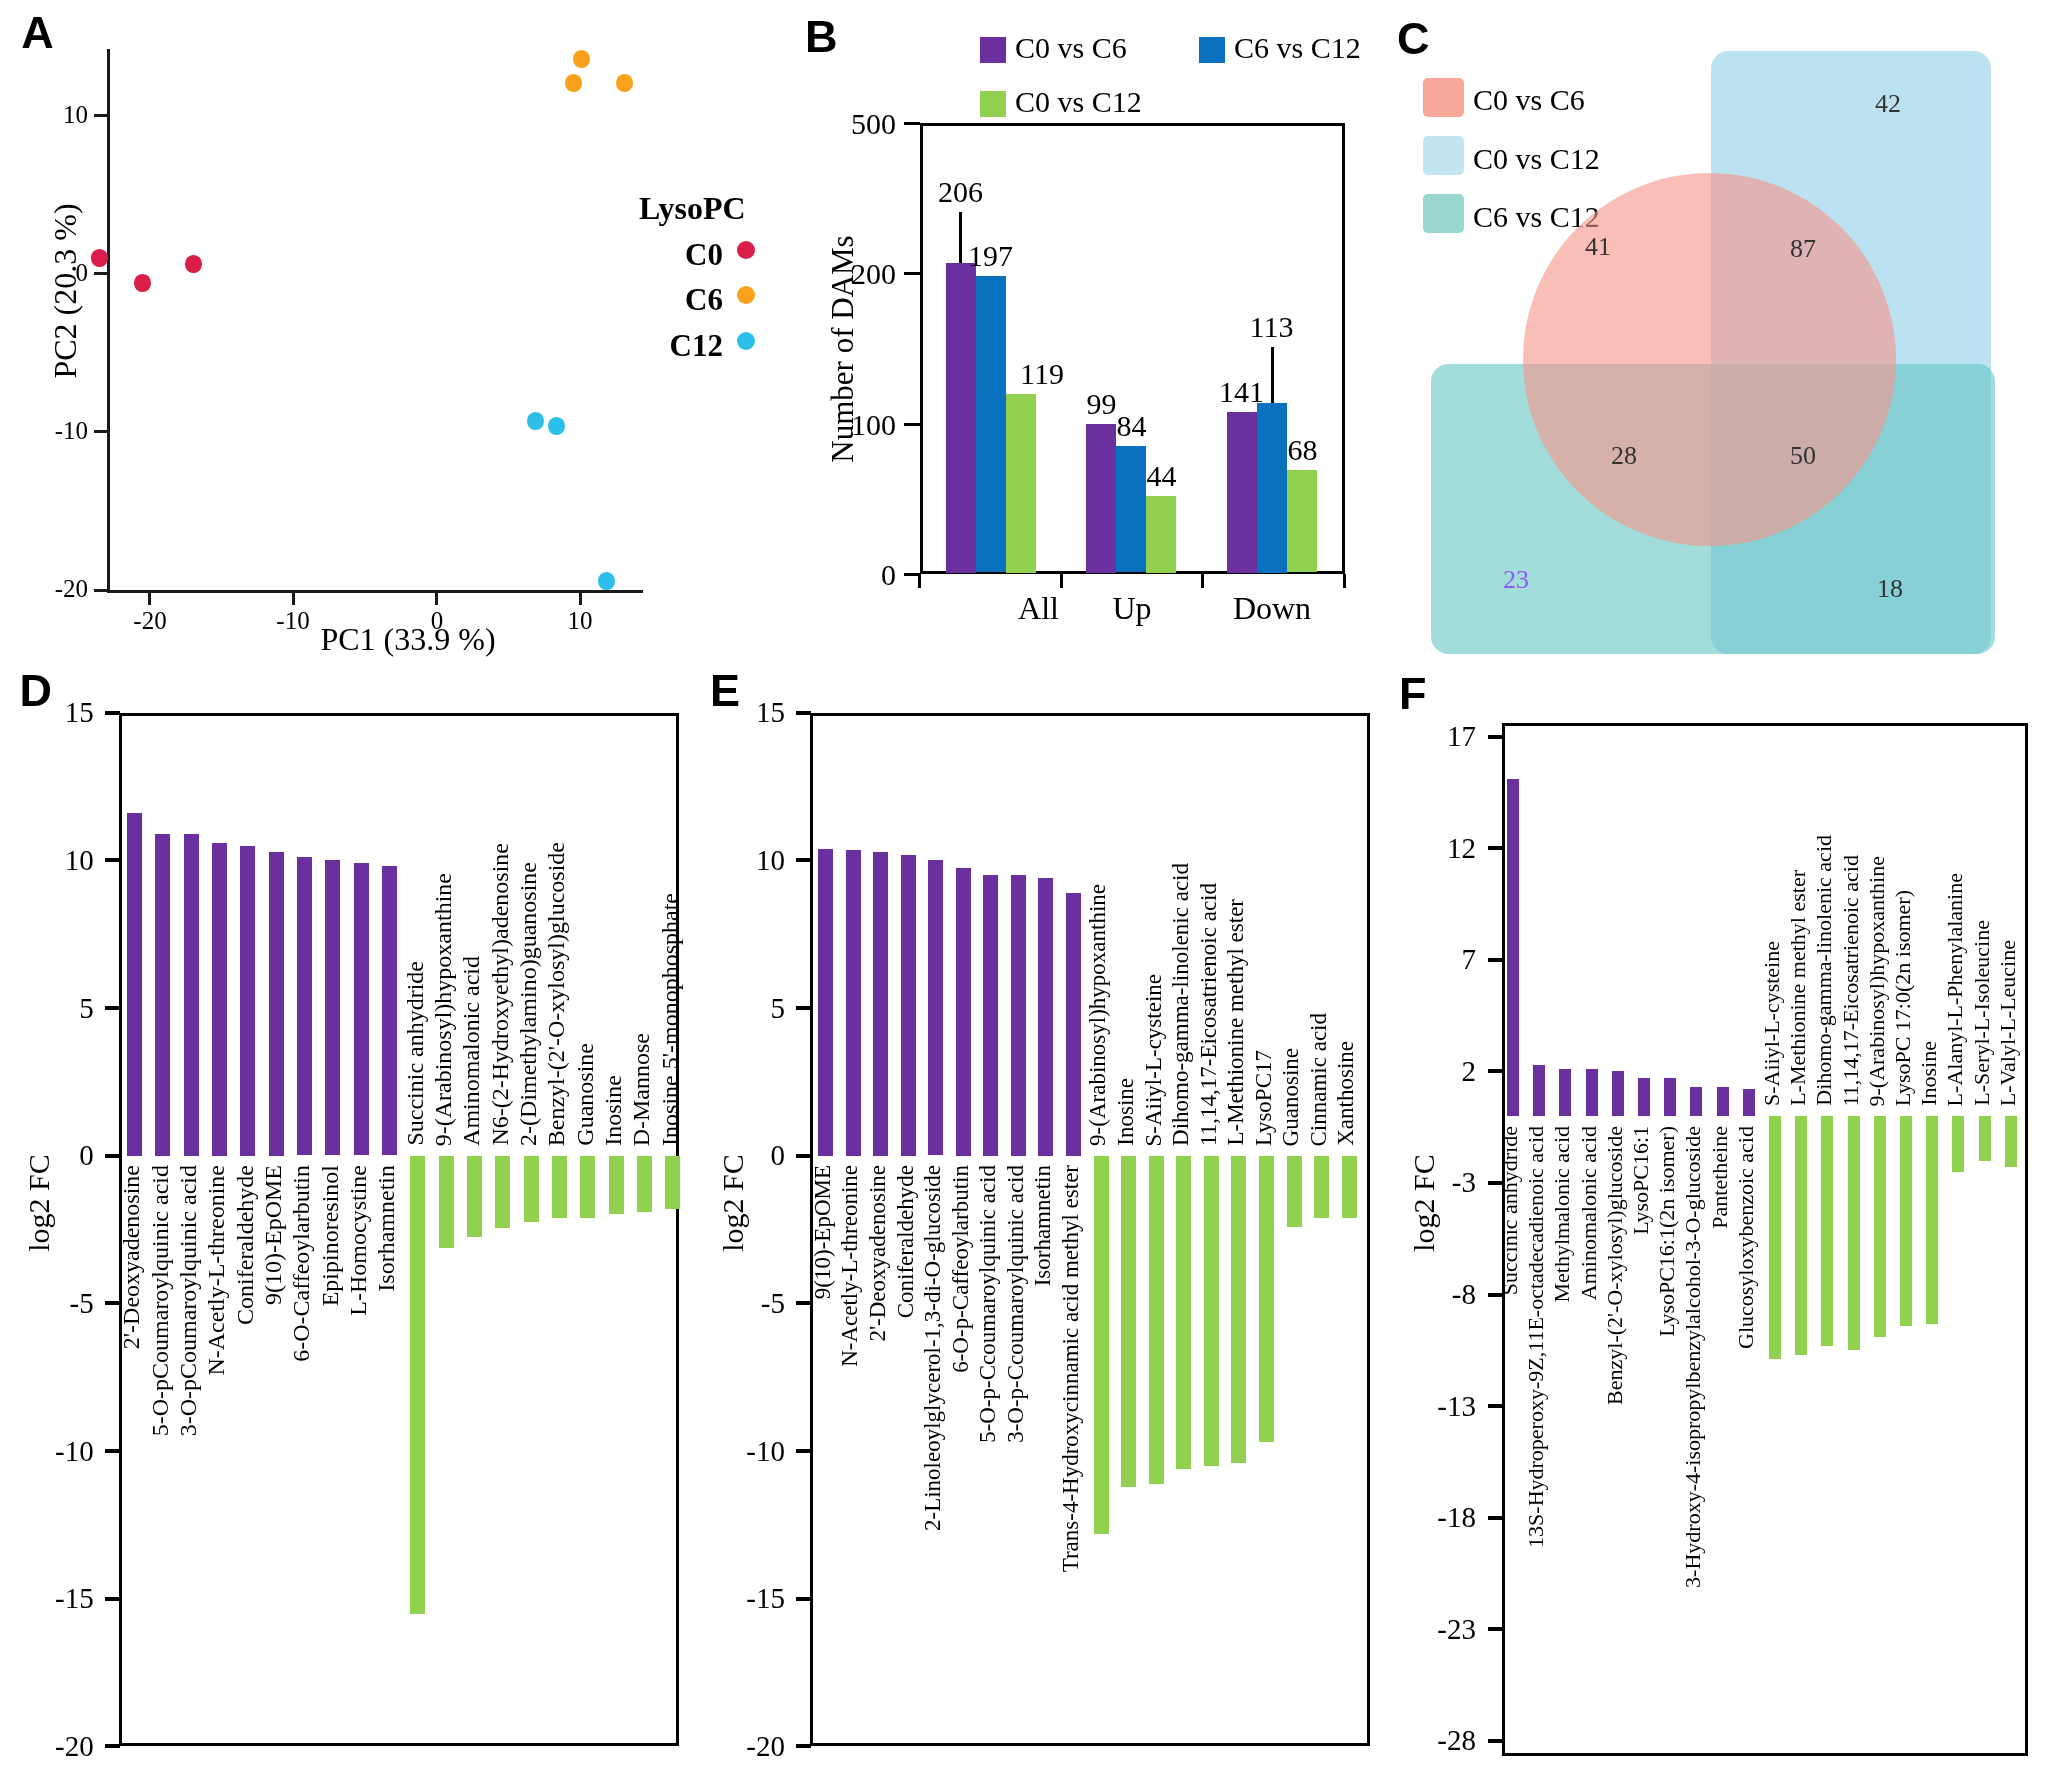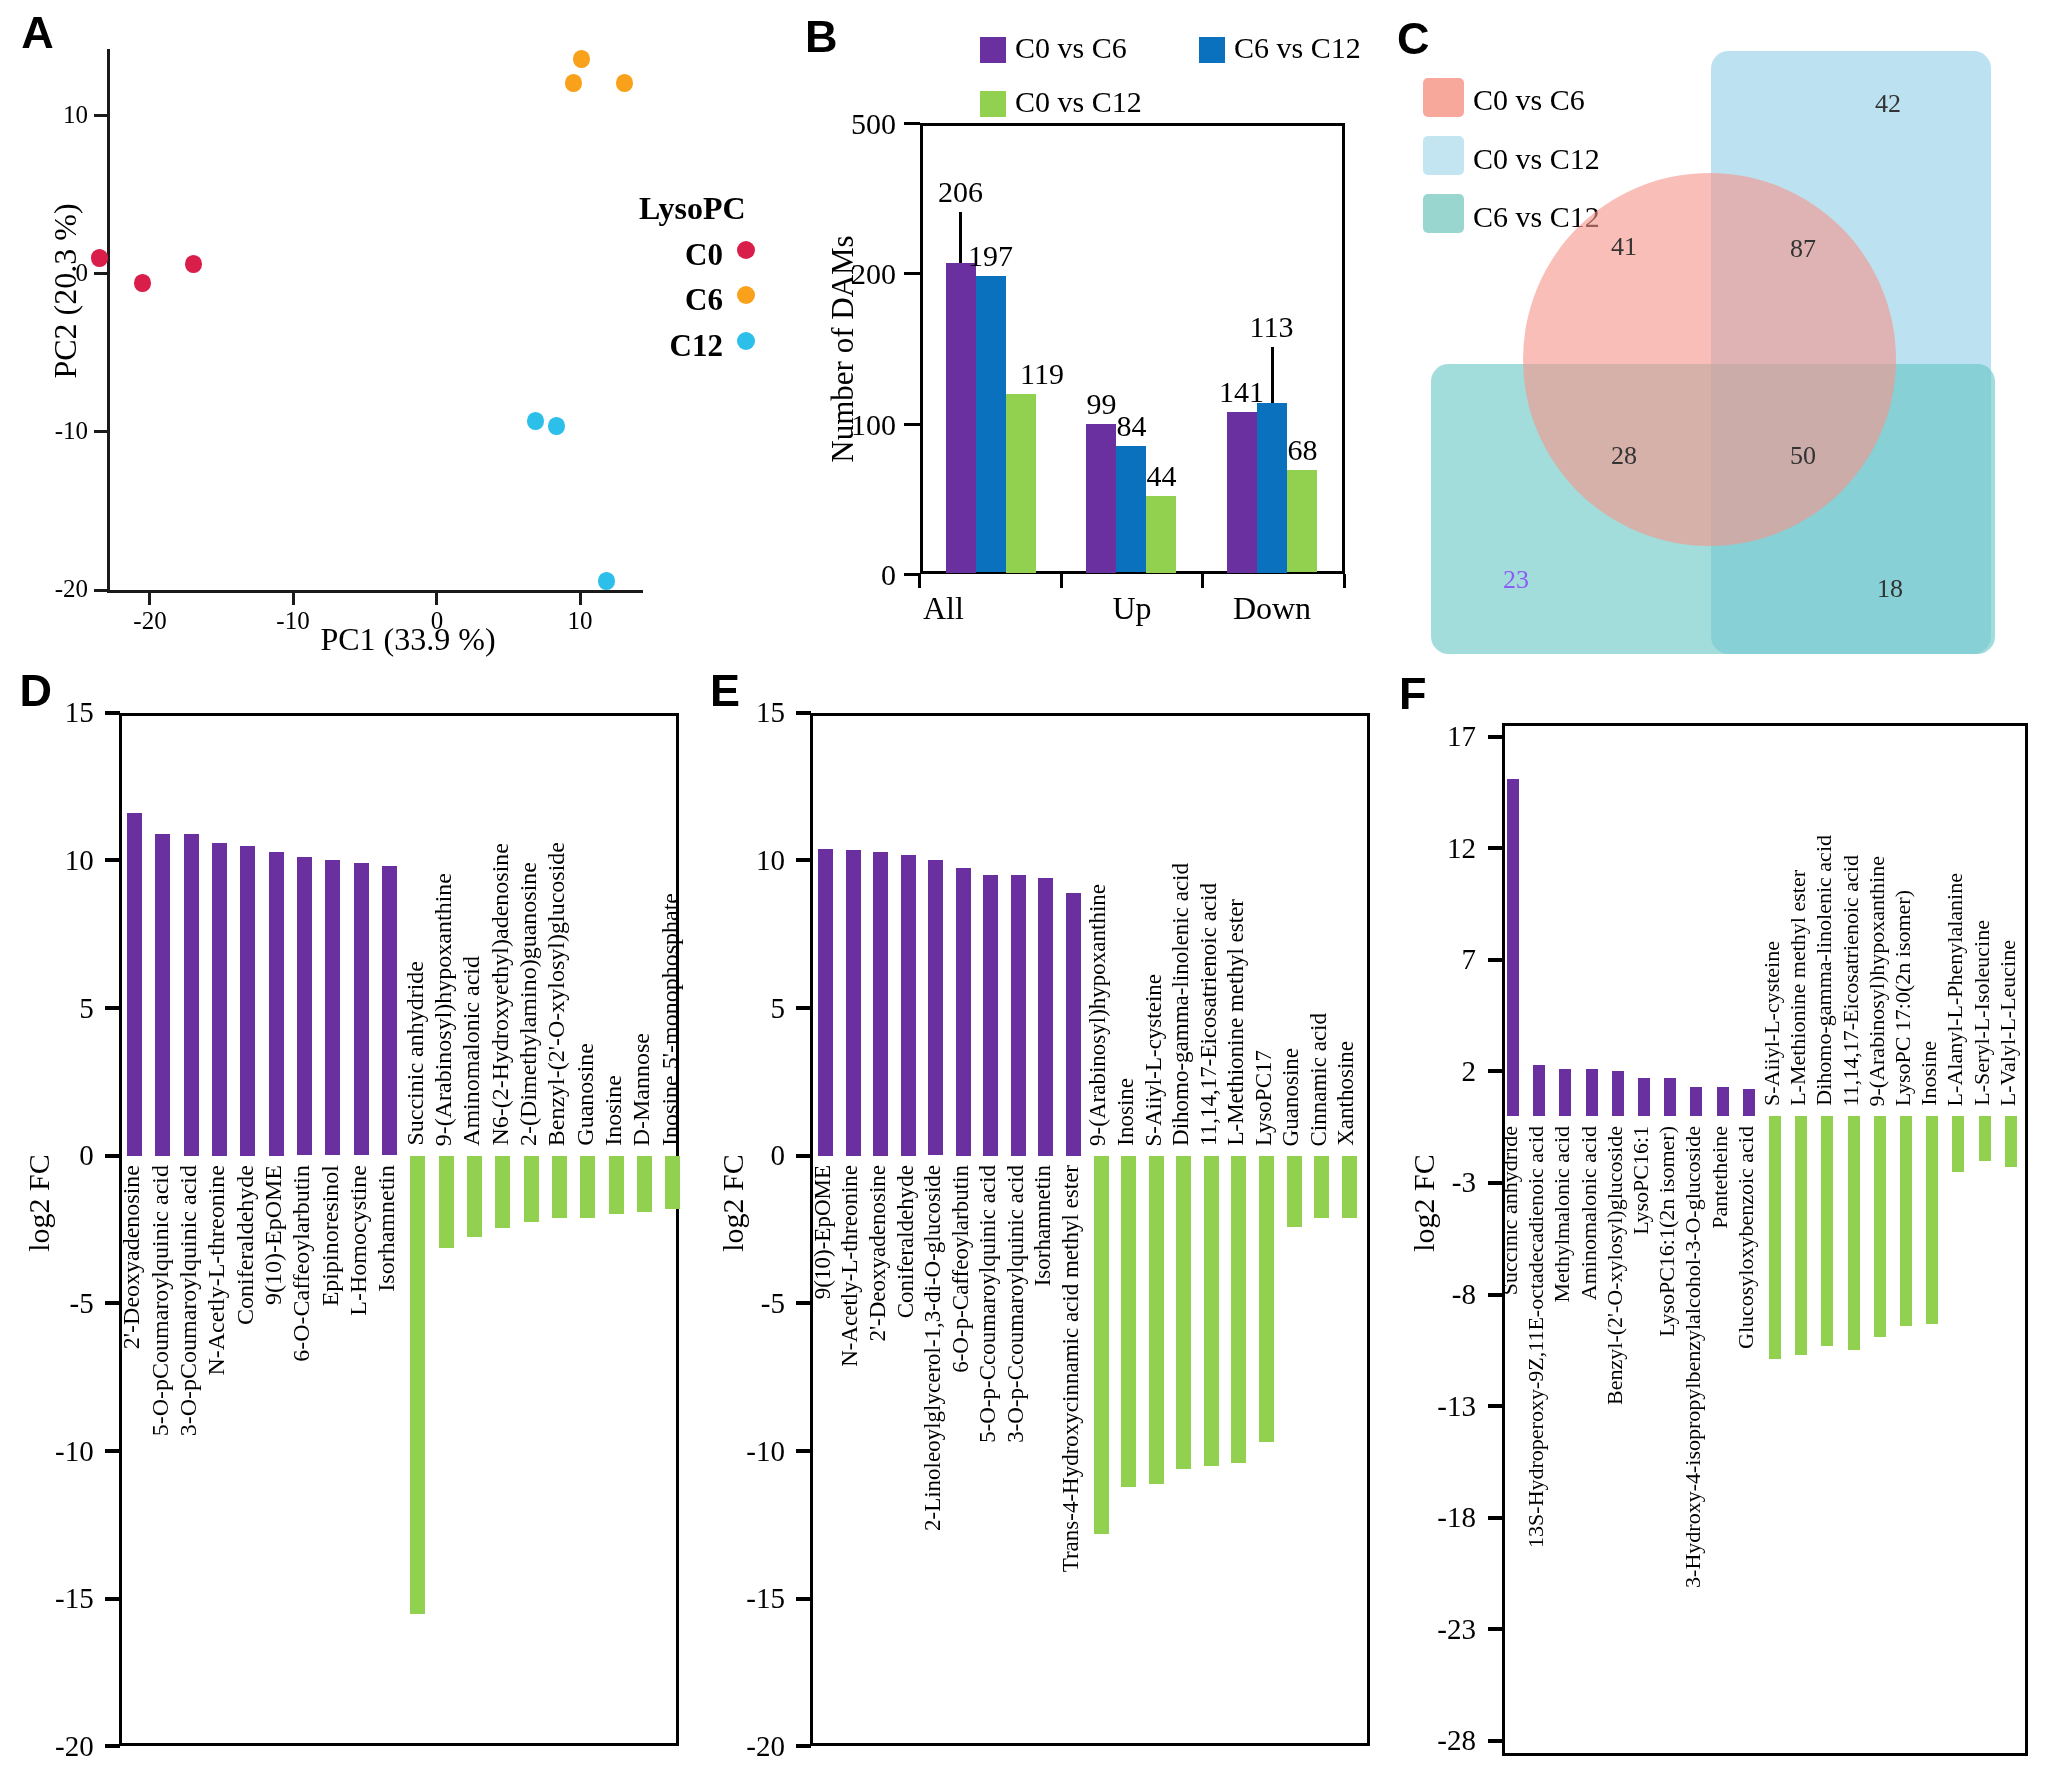--- a/index.html
+++ b/index.html
@@ -87,21 +87,21 @@
     <div class="abs" style="left: 904px; top: 423px; width: 15.5px; height: 2.9px; background: rgb(0, 0, 0);"></div>
     <div class="abs" style="left: 813px; top: 408px; width: 83px; text-align: right; font-size: 30px;">100</div>
     <div class="abs" style="left: 904px; top: 272px; width: 15.5px; height: 2.9px; background: rgb(0, 0, 0);"></div>
     <div class="abs" style="left: 813px; top: 257px; width: 83px; text-align: right; font-size: 30px;">200</div>
     <div class="abs" style="left: 904px; top: 122px; width: 15.5px; height: 2.9px; background: rgb(0, 0, 0);"></div>
     <div class="abs" style="left: 813px; top: 107px; width: 83px; text-align: right; font-size: 30px;">500</div>
     <div class="abs" style="left: 918px; top: 574px; width: 2.9px; height: 13.6px; background: rgb(0, 0, 0);"></div>
     <div class="abs" style="left: 1060px; top: 574px; width: 2.9px; height: 13.6px; background: rgb(0, 0, 0);"></div>
     <div class="abs" style="left: 1201px; top: 574px; width: 2.9px; height: 13.6px; background: rgb(0, 0, 0);"></div>
     <div class="abs" style="left: 1343px; top: 574px; width: 2.9px; height: 13.6px; background: rgb(0, 0, 0);"></div>
-    <div class="abs" style="left: 923px; top: 590px; width: 136px; text-align: left; font-size: 32px;">All</div>
+    <div class="abs" style="left: 923px; top: 590px; width: 136px; text-align: right; font-size: 32px;">All</div>
     <div class="abs" style="left: 1064px; top: 590px; width: 136px; text-align: center; font-size: 32px;">Up</div>
     <div class="abs" style="left: 1204px; top: 590px; width: 136px; text-align: center; font-size: 32px;">Down</div>
     <div class="abs" style="left: 946px; top: 263px; width: 30px; height: 310px; background: rgb(107, 48, 159);"></div>
     <div class="abs" style="left: 959px; top: 212px; width: 2.9px; height: 51px; background: rgb(0, 0, 0);"></div>
     <div class="abs" style="left: 917px; top: 175px; width: 87px; text-align: center; font-size: 30px;">206</div>
     <div class="abs" style="left: 1086px; top: 424px; width: 30px; height: 149px; background: rgb(107, 48, 159);"></div>
     <div class="abs" style="left: 1058px; top: 387px; width: 87px; text-align: center; font-size: 30px;">99</div>
     <div class="abs" style="left: 1227px; top: 412px; width: 30px; height: 161px; background: rgb(107, 48, 159);"></div>
     <div class="abs" style="left: 1198px; top: 375px; width: 87px; text-align: center; font-size: 30px;">141</div>
     <div class="abs" style="left: 976px; top: 276px; width: 30px; height: 296px; background: rgb(9, 113, 190);"></div>
@@ -113,21 +113,21 @@
     <div class="abs" style="left: 1228px; top: 310px; width: 87px; text-align: center; font-size: 30px;">113</div>
     <div class="abs" style="left: 1006px; top: 394px; width: 30px; height: 179px; background: rgb(146, 208, 80);"></div>
     <div class="abs" style="left: 977px; top: 357px; width: 87px; text-align: right; font-size: 30px;">119</div>
     <div class="abs" style="left: 1146px; top: 496px; width: 30px; height: 77px; background: rgb(146, 208, 80);"></div>
     <div class="abs" style="left: 1118px; top: 459px; width: 87px; text-align: center; font-size: 30px;">44</div>
     <div class="abs" style="left: 1287px; top: 470px; width: 30px; height: 102px; background: rgb(146, 208, 80);"></div>
     <div class="abs" style="left: 1259px; top: 433px; width: 87px; text-align: center; font-size: 30px;">68</div>
     <div class="abs" style="left: 1711px; top: 51px; width: 280px; height: 603px; border-radius: 17.5px; background: rgba(176, 221, 238, 0.85);"></div>
     <div class="abs" style="left: 1431px; top: 364px; width: 564px; height: 290px; border-radius: 17.5px; background: rgba(100, 197, 195, 0.6);"></div>
     <div class="abs" style="left: 1523px; top: 173px; width: 373px; height: 373px; border-radius: 50%; background: rgba(246, 150, 140, 0.62);"></div>
-    <div class="abs" style="left: 1585px; top: 232px; width: 78px; text-align: center; font-size: 26px; color: rgb(51, 51, 51);">41</div>
+    <div class="abs" style="left: 1585px; top: 232px; width: 78px; font-size: 26px; color: rgb(51, 51, 51);">41</div>
     <div class="abs" style="left: 1764px; top: 234px; width: 78px; text-align: center; font-size: 26px; color: rgb(51, 51, 51);">87</div>
     <div class="abs" style="left: 1849px; top: 89px; width: 78px; text-align: center; font-size: 26px; color: rgb(51, 51, 51);">42</div>
     <div class="abs" style="left: 1585px; top: 441px; width: 78px; text-align: center; font-size: 26px; color: rgb(51, 51, 51);">28</div>
     <div class="abs" style="left: 1764px; top: 441px; width: 78px; text-align: center; font-size: 26px; color: rgb(51, 51, 51);">50</div>
     <div class="abs" style="left: 1477px; top: 565px; width: 78px; text-align: center; font-size: 26px; color: #8b5cf6;">23</div>
     <div class="abs" style="left: 1851px; top: 574px; width: 78px; text-align: center; font-size: 26px; color: rgb(51, 51, 51);">18</div>
     <div class="abs" style="left: 119px; top: 713px; width: 560px; height: 1033px; border: 3.9px solid rgb(0, 0, 0); box-sizing: border-box;"></div>
     <div class="abs" style="left: 105px; top: 711px; width: 14.6px; height: 3.9px; background: rgb(0, 0, 0);"></div>
     <div class="abs" style="left: 10.7px; top: 696px; width: 83px; text-align: right; font-size: 29px;">15</div>
     <div class="abs" style="left: 105px; top: 858px; width: 14.6px; height: 3.9px; background: rgb(0, 0, 0);"></div>

